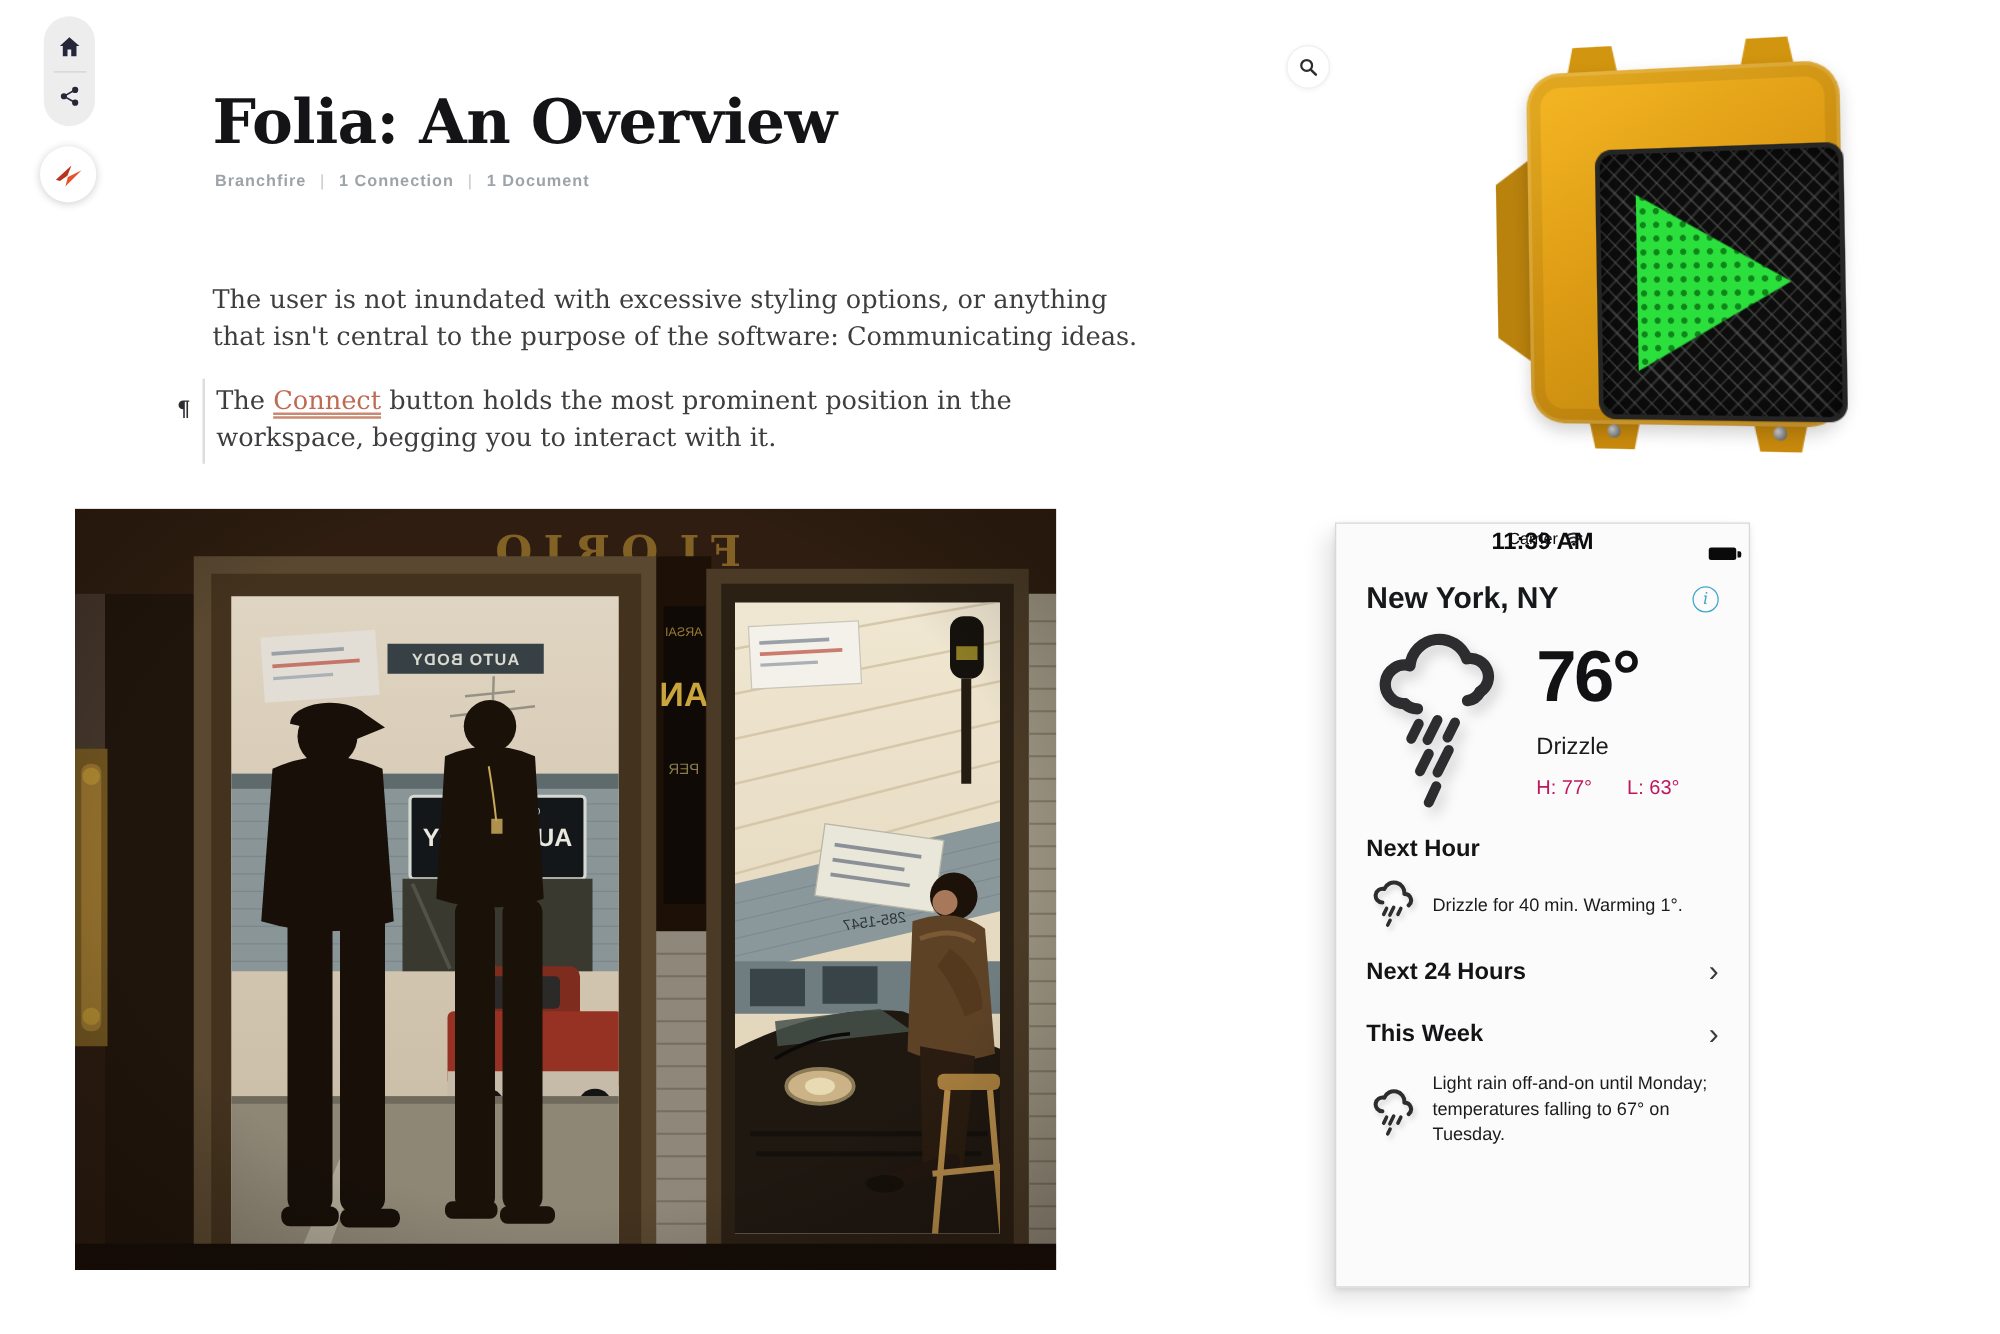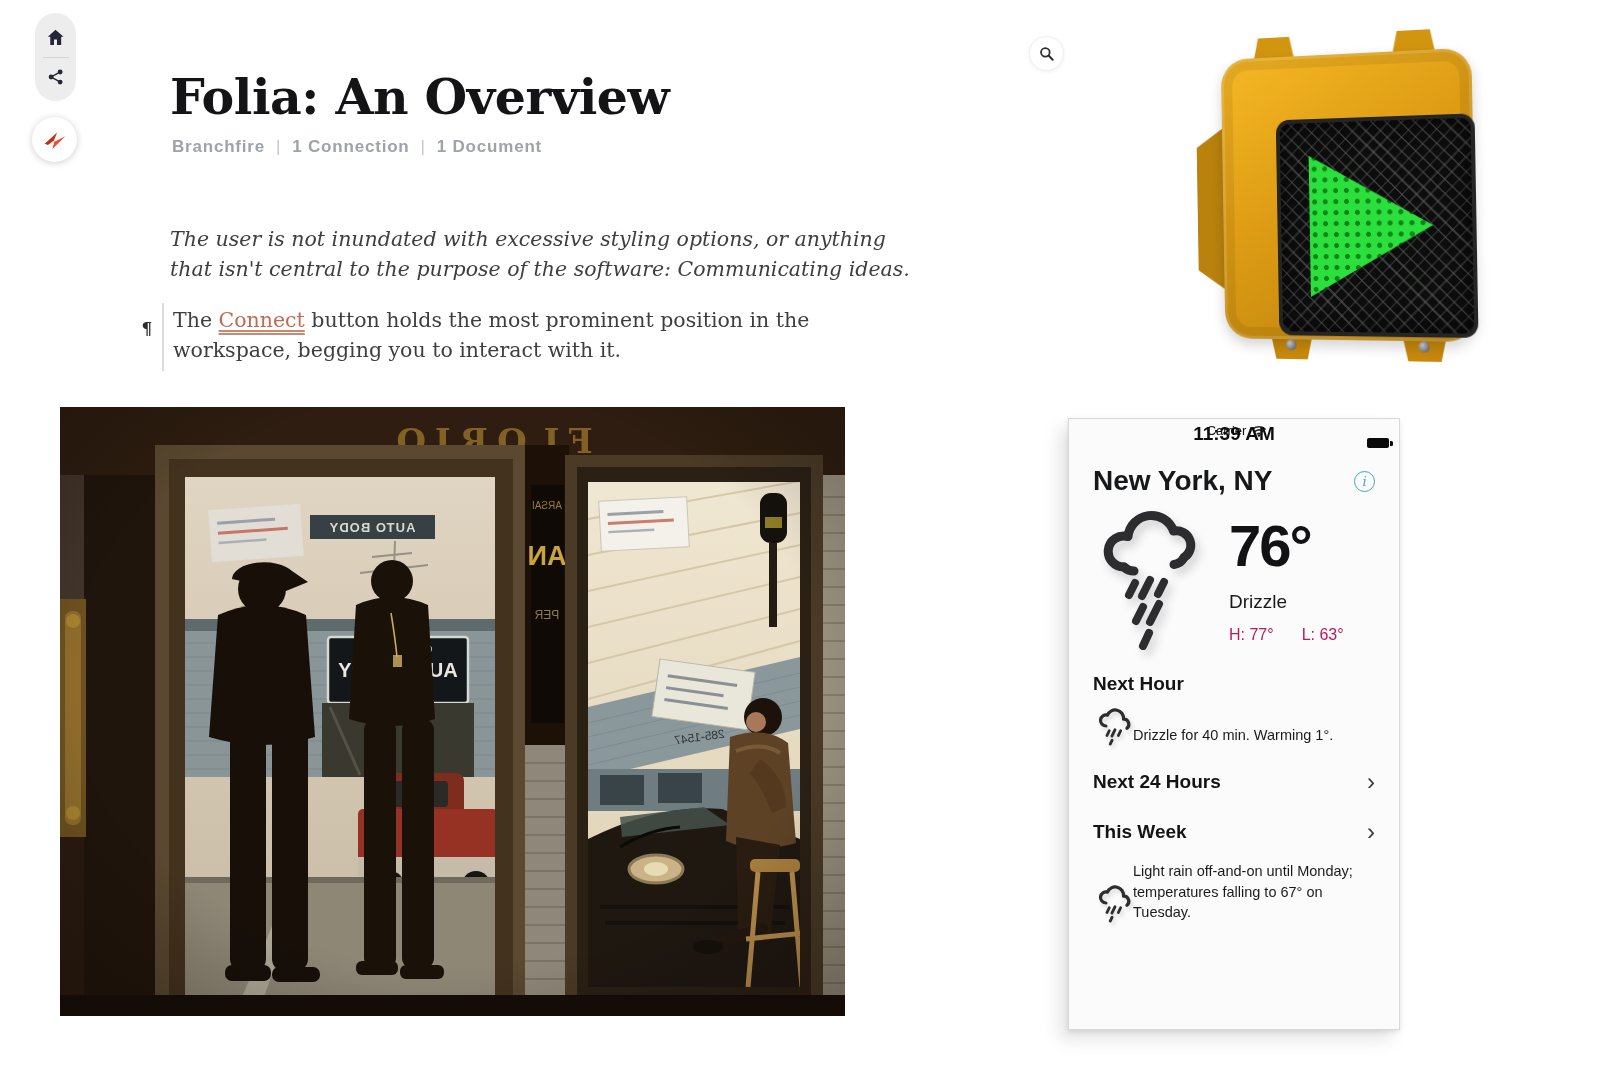--- a/index.html
+++ b/index.html
@@ -11,27 +11,27 @@
     border-radius:21px;display:flex;flex-direction:column;align-items:center;justify-content:center;gap:7px;}
   .tool-btn{width:24px;height:24px;border:none;background:transparent;display:flex;align-items:center;
     justify-content:center;cursor:pointer;padding:0;}
   .tool-div{width:26px;height:1px;background:#d2d2d5;}
   .logo-badge{position:absolute;left:32px;top:117px;width:45px;height:45px;border-radius:50%;background:#fff;
     box-shadow:0 1px 7px rgba(0,0,0,.2);display:flex;align-items:center;justify-content:center;cursor:pointer;}
 
   
   .doc-title{position:absolute;left:170px;top:68px;font-family:"DejaVu Serif",serif;font-weight:700;
     font-size:49px;letter-spacing:-.5px;color:#141417;margin:0;}
-  .doc-meta{position:absolute;left:172px;top:137px;display:flex;gap:11px;font-size:17px;font-weight:700;
+  .doc-meta{position:absolute;left:172px;top:137px;display:flex;gap:11px;font-size:13px;font-weight:700;
     letter-spacing:.8px;color:#9ea3a8;}
   .doc-meta .sep{color:#c3c6c9;font-weight:400;}
   .doc-heading{position:absolute;left:170px;top:177px;font-family:"DejaVu Serif",serif;font-weight:600;
     font-size:27px;color:#29292d;margin:0;}
   .doc-body{position:absolute;left:170px;top:224px;width:748px;font-family:"DejaVu Serif",serif;
-    font-size:20.5px;line-height:30px;color:#3e3e41;margin:0;font-style:italic;}
+    font-size:20.5px;line-height:30px;color:#3e3e41;margin:0;}
   .annotated{position:absolute;left:140px;top:303px;display:flex;align-items:flex-start;}
   .pilcrow{font-family:"DejaVu Serif",serif;font-weight:700;font-size:17px;color:#2c2c31;
     margin:15px 8px 0 0;width:14px;text-align:center;}
   .ann-text{border-left:2px solid #dddddf;padding:2px 0 6px 9px;width:700px;
     font-family:"DejaVu Serif",serif;font-size:20.5px;line-height:30px;color:#3e3e41;}
   .connect-link{color:#bf6a52;text-decoration:underline double #c98a74;text-underline-offset:3px;cursor:pointer;}
 
   
   .photo{position:absolute;left:60px;top:407px;width:785px;height:609px;}
   .photo svg{display:block;width:100%;height:100%;}
@@ -74,34 +74,34 @@
     border:1px solid #d8d8d8;box-shadow:-9px 10px 16px rgba(0,0,0,.10),0 2px 5px rgba(0,0,0,.10);
     box-sizing:border-box;}
   .statusbar{position:relative;height:26px;display:flex;align-items:center;padding:4px 10px 0 16px;
     font-size:13px;color:#0d0d0f;flex-direction:column;}
   .statusbar .carrier{display:flex;align-items:center;gap:5px;}
   .statusbar .time{position:absolute;left:0;right:0;text-align:center;font-weight:700;font-size:19px;}
   .battery{position:relative;margin-left:auto;width:22px;height:10px;background:#0a0a0a;border-radius:2px;}
   .battery::after{content:"";position:absolute;right:-3.5px;top:2.5px;width:2.5px;height:5px;
     background:#0a0a0a;border-radius:0 1.5px 1.5px 0;}
   .w-head{display:flex;align-items:center;justify-content:space-between;margin:16px 24px 0 24px;}
-  .w-loc{font-size:28px;font-weight:700;color:#17181a;}
+  .w-loc{font-size:24px;font-weight:700;color:#17181a;}
   .w-info{width:21px;height:21px;border-radius:50%;border:1.6px solid #3fa6c9;color:#3fa6c9;
     font-family:"DejaVu Serif",serif;font-style:italic;font-size:13px;display:flex;align-items:center;
     justify-content:center;cursor:pointer;box-sizing:border-box;}
   .w-current{display:flex;margin:6px 24px 0 22px;}
   .w-bigicon{filter:drop-shadow(4px 6px 5px rgba(0,0,0,.16));flex:0 0 auto;}
   .w-cur-col{margin-left:14px;padding-top:14px;}
   .w-temp{font-size:58px;font-weight:700;letter-spacing:-2px;color:#121214;line-height:1;}
   .w-cond{font-size:19px;font-weight:400;color:#1a1a1c;margin-top:16px;}
   .w-hilo{display:flex;gap:28px;font-size:16px;color:#be185d;margin-top:13px;}
   .w-sec{display:flex;align-items:center;justify-content:space-between;margin:0 24px;}
   .w-sec .t{font-size:19px;font-weight:700;color:#141416;}
   .w-sec .chev{font-size:24px;color:#3a3a3c;line-height:1;font-weight:400;}
-  .w-row{display:flex;align-items:flex-end;margin:11px 24px 0 26px;}
+  .w-row{display:flex;align-items:center;gap:13px;margin:11px 24px 0 26px;}
   .w-row .txt{font-size:14.5px;color:#1b1b1d;line-height:1.42;padding-top:6px;max-width:242px;}
   .w-row svg{flex:0 0 auto;filter:drop-shadow(2px 3px 2px rgba(0,0,0,.14));}
   .mt-nh{margin-top:18px;} .mt-n24{margin-top:24px;gap:48px;} .mt-tw{margin-top:26px;}
 
   .ico-stroke{stroke:#2d2d2f;fill:none;stroke-linecap:round;stroke-linejoin:round;}
 </style>
 </head>
 <body>
 
 <div class="stage">

